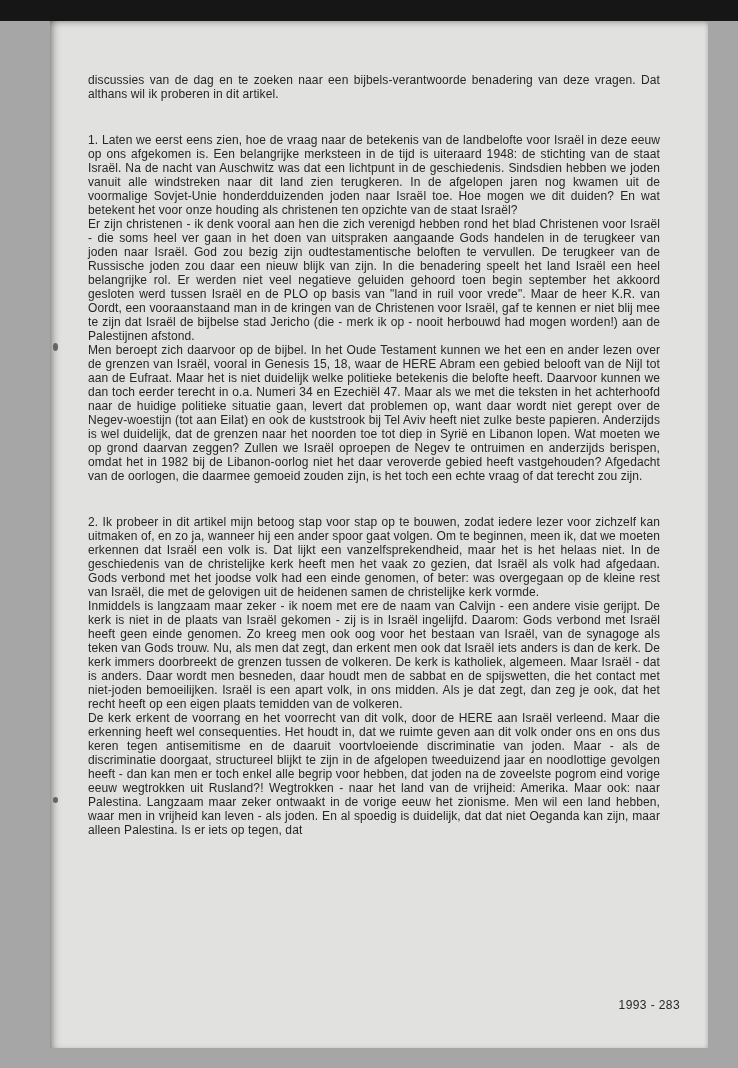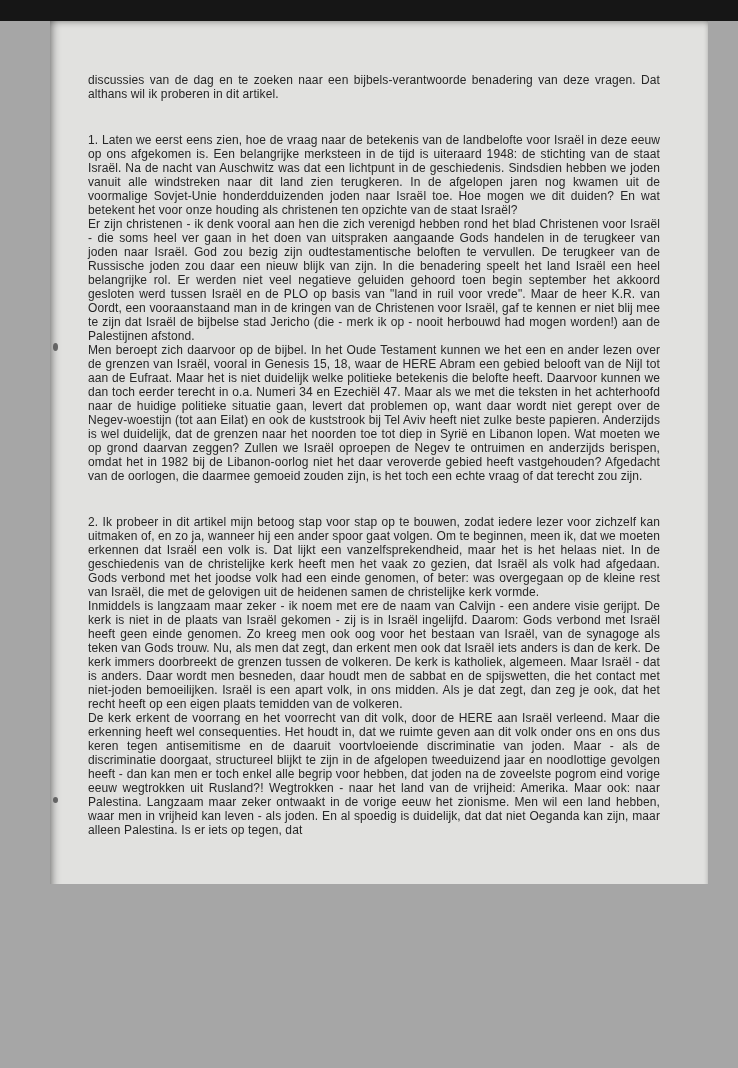--- a/index.html
+++ b/index.html
@@ -3,21 +3,21 @@
 <meta charset="utf-8">
 <style>
   html, body {
     margin: 0;
     padding: 0;
     background: var(--background, #a6a6a6);
   }
   .scan {
     position: relative;
     width: 738px;
-    height: 884px;
+    height: 1068px;
     overflow: hidden;
     background: var(--background, #a6a6a6);
     font-family: "Liberation Sans", sans-serif;
   }
   .top-bar {
     position: absolute;
     top: 0; left: 0;
     width: 100%;
     height: 21px;
     background: var(--top-bar, #161616);

